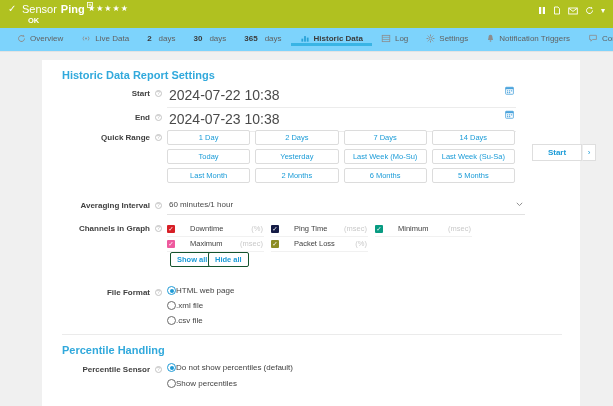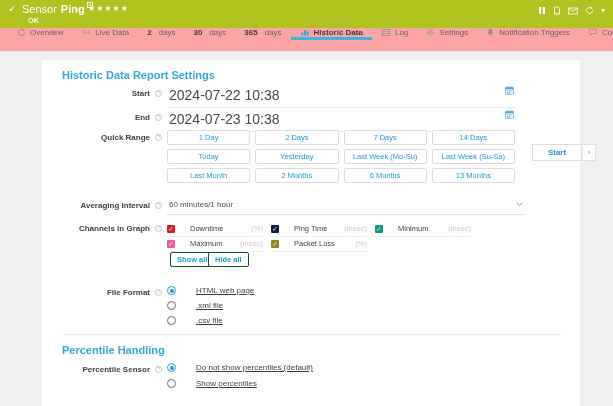--- a/index.html
+++ b/index.html
@@ -16,22 +16,22 @@
   .hdr-title { position:absolute; left:22px; top:2px; font-size:11px; white-space:nowrap; }
   .hdr-title .kind { font-weight:normal; margin-right:4px; }
   .hdr-title .name { font-weight:bold; }
   .hdr-badge { display:inline-block; vertical-align:super; margin-left:2px; }
   .hdr-stars { position:absolute; left:88px; top:4px; font-size:8px; letter-spacing:1px; }
   .hdr-status { position:absolute; left:28px; top:16px; font-size:7.5px; font-weight:bold; }
   .hdr-icons { position:absolute; right:8px; top:6px; display:flex; align-items:center; gap:7px; }
   .hdr-icons .hicon { display:flex; align-items:center; cursor:pointer; color:#fff; }
   .caret { font-size:8px; line-height:8px; }
   
-  .tab-bar { position:absolute; top:28px; left:0; right:0; height:24px; background:#fca5a5;
-             border-bottom:1px solid #e3e3e3; display:flex; align-items:flex-start; padding-left:8px; }
+  .tab-bar { position:absolute; top:28px; left:0; right:0; height:24px; background:#7dd3fc;
+             border-bottom:1px solid #e3e3e3; display:flex; align-items:center; padding-left:8px; }
   .tab { display:flex; align-items:center; gap:4px; padding:0 9px; font-size:8px; color:#616161;
          cursor:pointer; border-bottom:3px solid transparent; white-space:nowrap; }
   .tab .ticon { display:flex; color:#8d8d8d; }
   .tab.active { border-bottom-color:#39b4e5; color:#3b3b3b; font-weight:bold; }
   .tab.active .ticon { color:#2aa2d8; }
   .tab .tab-num { font-weight:bold; color:#3b3b3b; margin-right:3px; }
   
   .card { position:absolute; left:42px; top:60px; width:538px; bottom:0; background:#fff; }
   .section-title { position:absolute; left:20px; font-size:11px; font-weight:bold; color:#31a9dc; white-space:nowrap; }
   .flabel { position:absolute; left:0; width:108px; text-align:right; font-size:8px; font-weight:bold; color:#3f3f3f; white-space:nowrap; }
@@ -51,22 +51,22 @@
               grid-template-columns:97px 97px 97px; column-gap:7px; row-gap:0; }
   .channel { display:flex; align-items:center; gap:15px; border-bottom:1px solid #f1f1f1;
              padding:2px 1px 3px 0; font-size:7.5px; color:#3f3f3f; white-space:nowrap; }
   .channel .cunit { margin-left:auto; color:#c9c9c9; }
   .checkbox { width:8px; height:8px; border-radius:1px; color:#fff; font-size:6.5px; line-height:8px;
               text-align:center; flex:none; cursor:pointer; }
   .checkbox.checked::after { content:"✓"; }
   .btn-small { position:absolute; height:15px; border:1px solid #14532d; border-radius:2px; background:#fff;
                color:#1a9bd7; font-size:7.5px; font-weight:bold; display:flex; align-items:center;
                justify-content:center; padding:0 6px; cursor:pointer; }
-  .radio-row { position:absolute; left:125px; display:flex; align-items:center; gap:20px;
-               font-size:8px; color:#3f3f3f; white-space:nowrap;text-decoration:underline; }
+  .radio-row { position:absolute; left:125px; display:flex; align-items:center; gap:0;
+               font-size:8px; color:#3f3f3f; white-space:nowrap; }
   .radio { width:9px; height:9px; border:1px solid #6a6a6a; border-radius:50%; flex:none; position:relative; cursor:pointer; }
   .radio.selected { border-color:#1e9ad6; }
   .radio.selected::after { content:""; position:absolute; left:1.5px; top:1.5px; right:1.5px; bottom:1.5px;
                            background:#1e9ad6; border-radius:50%; }
   .divider { position:absolute; left:20px; right:18px; border-top:1px solid #ebebeb; }
   
   .start-group { position:absolute; left:532px; top:144px; display:flex; z-index:5; }
   .start-btn { width:50px; height:17px; background:#fff; border:1px solid #dedede; color:#1a9bd7;
                font-weight:bold; font-size:8px; display:flex; align-items:center; justify-content:center; cursor:pointer; }
   .start-arrow { width:14px; height:17px; background:#fff; border:1px solid #dedede; border-left:1px solid #eee;
@@ -248,21 +248,21 @@
   <div class="qr-row" style="top:89px;">
     <div class="qr-btn">Today</div>
     <div class="qr-btn">Yesterday</div>
     <div class="qr-btn">Last Week (Mo-Su)</div>
     <div class="qr-btn">Last Week (Su-Sa)</div>
   </div>
   <div class="qr-row" style="top:108px;">
     <div class="qr-btn">Last Month</div>
     <div class="qr-btn">2 Months</div>
     <div class="qr-btn">6 Months</div>
-    <div class="qr-btn">13 Months</div>
+    <div class="qr-btn">5 Months</div>
   </div>
 
   <div class="flabel" style="top:141px;">Averaging Interval</div>
   <div class="info-icon" style="top:142px;">?</div>
   <div class="select-row" style="top:138px;">
     <span>60 minutes/1 hour</span>
     <span class="chev">
         <svg width="7" height="5" viewBox="0 0 7 5">
           <path d="M0.8 0.8 3.5 3.6 6.2 0.8" fill="none" stroke="currentColor" stroke-width="1"></path>
         </svg>

